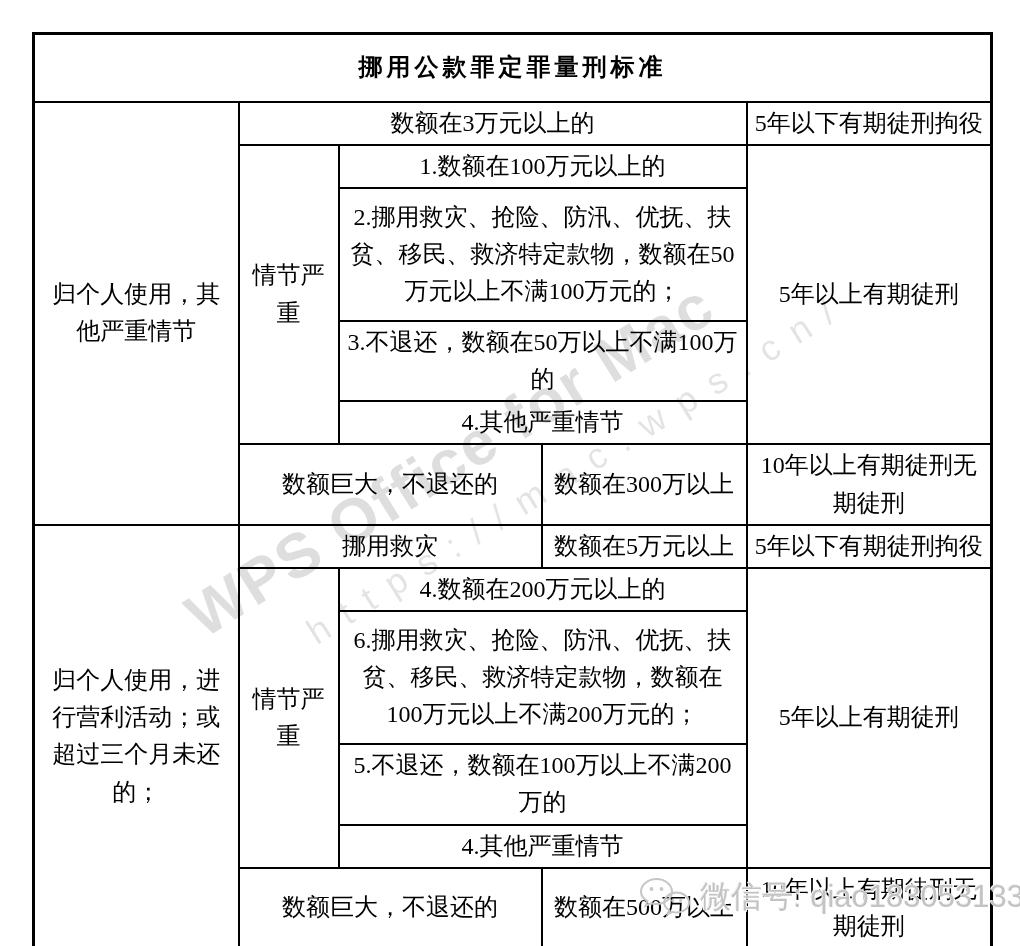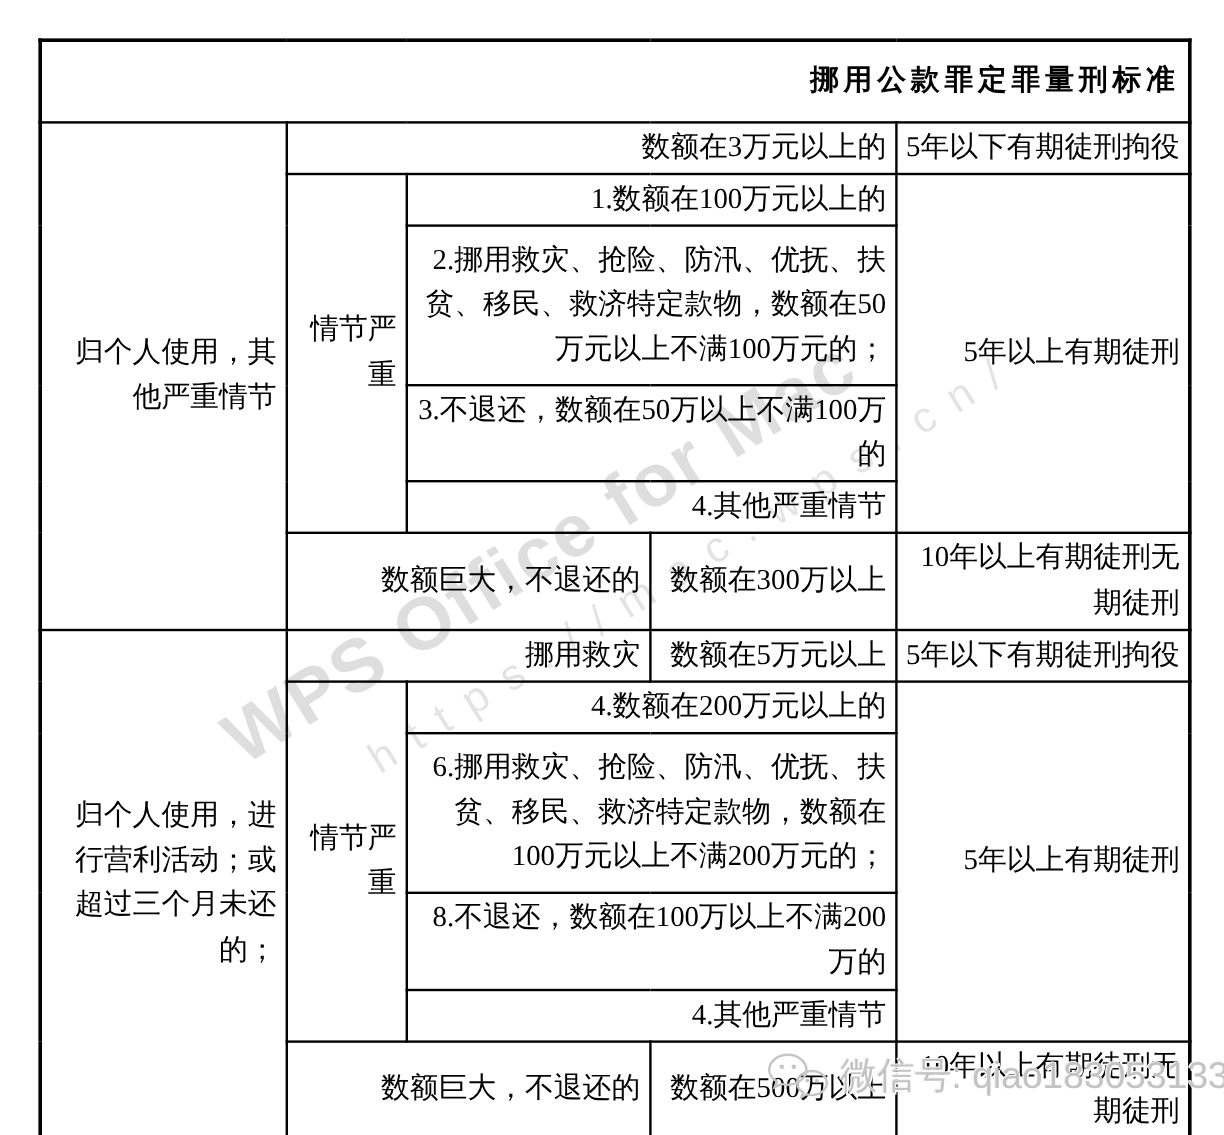--- a/index.html
+++ b/index.html
@@ -38,21 +38,21 @@
   table.grid{
     position:absolute;left:32px;top:32px;
     width:958px;height:886px;
     border-collapse:collapse;
     table-layout:fixed;
     z-index:2;
     background:transparent;
   }
   table.grid td{
     border:2px solid #000;
-    text-align:right;
+    text-align:center;
     vertical-align:middle;
     font-size:24px;
     line-height:1.55;
     padding:2px 7px;
     background:transparent;
   }
   table.grid{border:3px solid #000;}
   td.title-cell{
     font-size:47px;
     font-weight:bold;
@@ -148,21 +148,21 @@
     </tr>
     <tr class="r8">
       <td rowspan="4">情节严重</td>
       <td colspan="2">4.数额在200万元以上的</td>
       <td rowspan="4" class="penalty">5年以上有期徒刑</td>
     </tr>
     <tr class="r9">
       <td colspan="2" class="long-item">6.挪用救灾、抢险、防汛、优抚、扶贫、移民、救济特定款物，数额在100万元以上不满200万元的；</td>
     </tr>
     <tr class="r10">
-      <td colspan="2" class="long-item">8.不退还，数额在100万以上不满200万的</td>
+      <td colspan="2" class="long-item">5.不退还，数额在100万以上不满200万的</td>
     </tr>
     <tr class="r11">
       <td colspan="2">4.其他严重情节</td>
     </tr>
     <tr class="r12">
       <td colspan="2">数额巨大，不退还的</td>
       <td>数额在500万以上</td>
       <td class="penalty">10年以上有期徒刑无期徒刑</td>
     </tr>
 

